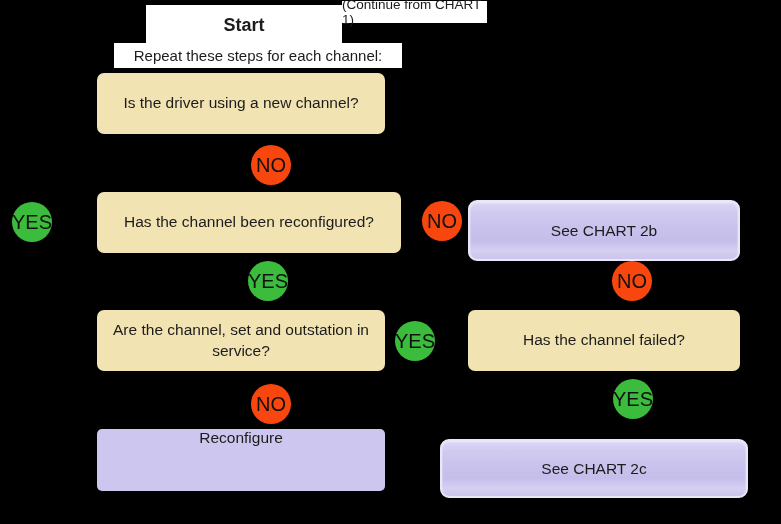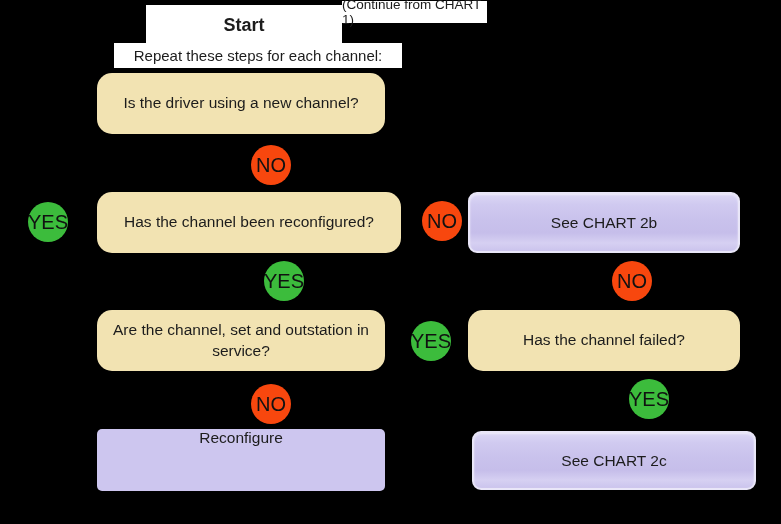--- a/index.html
+++ b/index.html
@@ -35,21 +35,21 @@
     left: 97px; top: 43px; width: 288px; height: 25px;
     background: #ffffff;
     display: flex; align-items: center; justify-content: center;
     font-size: 15px;
     margin-left: 17px;
   }
 
   
   .question {
     background: #f2e3b2;
-    border-radius: 15px;
+    border-radius: 7px;
     display: flex; align-items: center; justify-content: center;
     text-align: center;
     font-size: 15.5px;
     line-height: 1.35;
     padding: 4px 14px;
   }
   .q1 { left: 97px;  top: 73px;  width: 288px; height: 61px; }
   .q2 { left: 97px;  top: 192px; width: 304px; height: 61px; }
   .q3 { left: 97px;  top: 310px; width: 288px; height: 61px; }
   .q4 { left: 468px; top: 310px; width: 272px; height: 61px; }
@@ -67,33 +67,34 @@
   .action-glossy {
     border: 2px solid #e9e6f8;
     border-radius: 9px;
     background: linear-gradient(180deg,
       #dcd7f5 0%, #d0caf0 18%, #c9c2ec 45%,
       #c6beea 68%, #d6d0f2 86%, #cbc4ed 100%);
     box-shadow: inset 0 1px 2px #efecfb;
     display: flex; align-items: center; justify-content: center;
     font-size: 15.5px;
     cursor: pointer;
+    margin-top: 8px;
   }
   .chart2b { left: 468px; top: 192px; width: 272px; height: 61px; }
-  .chart2c { left: 472px; top: 431px; width: 284px; height: 59px; }
+  .chart2c { left: 440px; top: 431px; width: 308px; height: 59px; }
 
   
   .badge {
     width: 40px; height: 40px;
     border-radius: 50%;
     display: flex; align-items: center; justify-content: center;
     font-size: 20px;
     color: #111;
   }
-  .badge.yes { background: #3cbc3c; margin-left: 16px; }
+  .badge.yes { background: #3cbc3c; }
   .badge.no  { background: #f8470e; }
 
   .b-no-1       { left: 251px; top: 145px; }
   .b-yes-left   { left: 12px;  top: 202px; }
   .b-no-right   { left: 422px; top: 201px; }
   .b-yes-under2 { left: 248px; top: 261px; }
   .b-no-under2b { left: 612px; top: 261px; }
   .b-yes-mid    { left: 395px; top: 321px; }
   .b-no-under3  { left: 251px; top: 384px; }
   .b-yes-under4 { left: 613px; top: 379px; }

